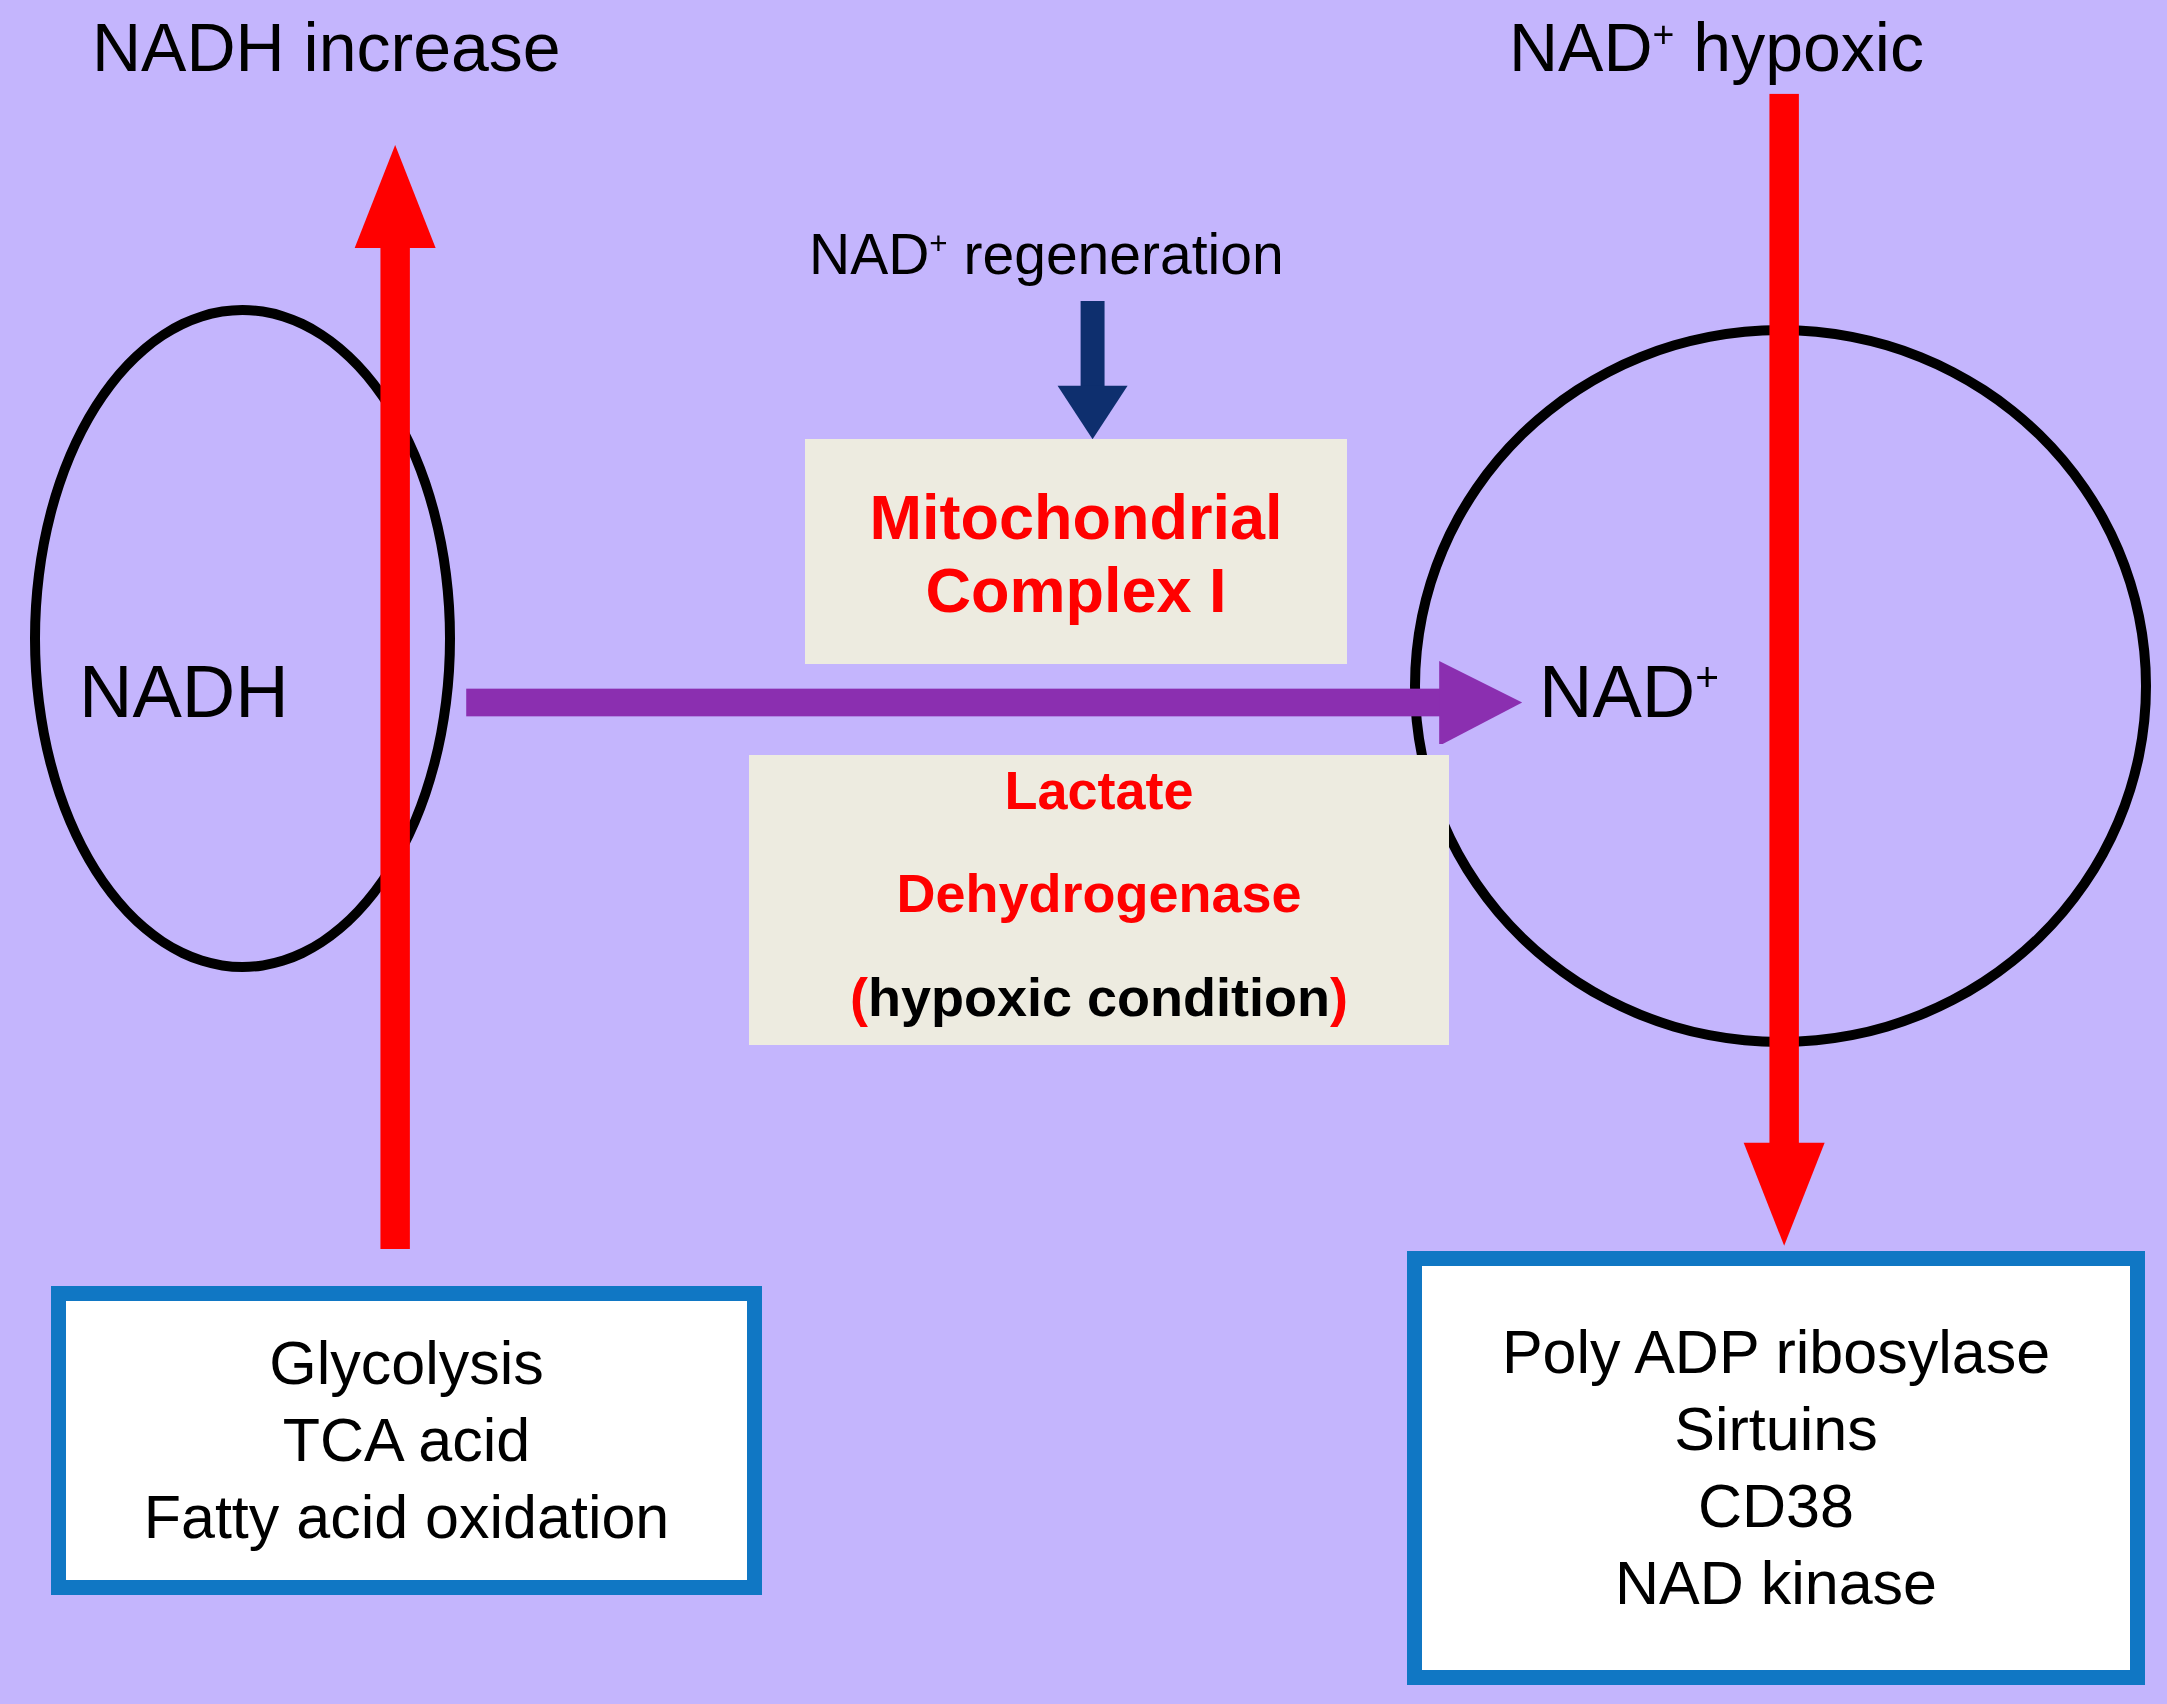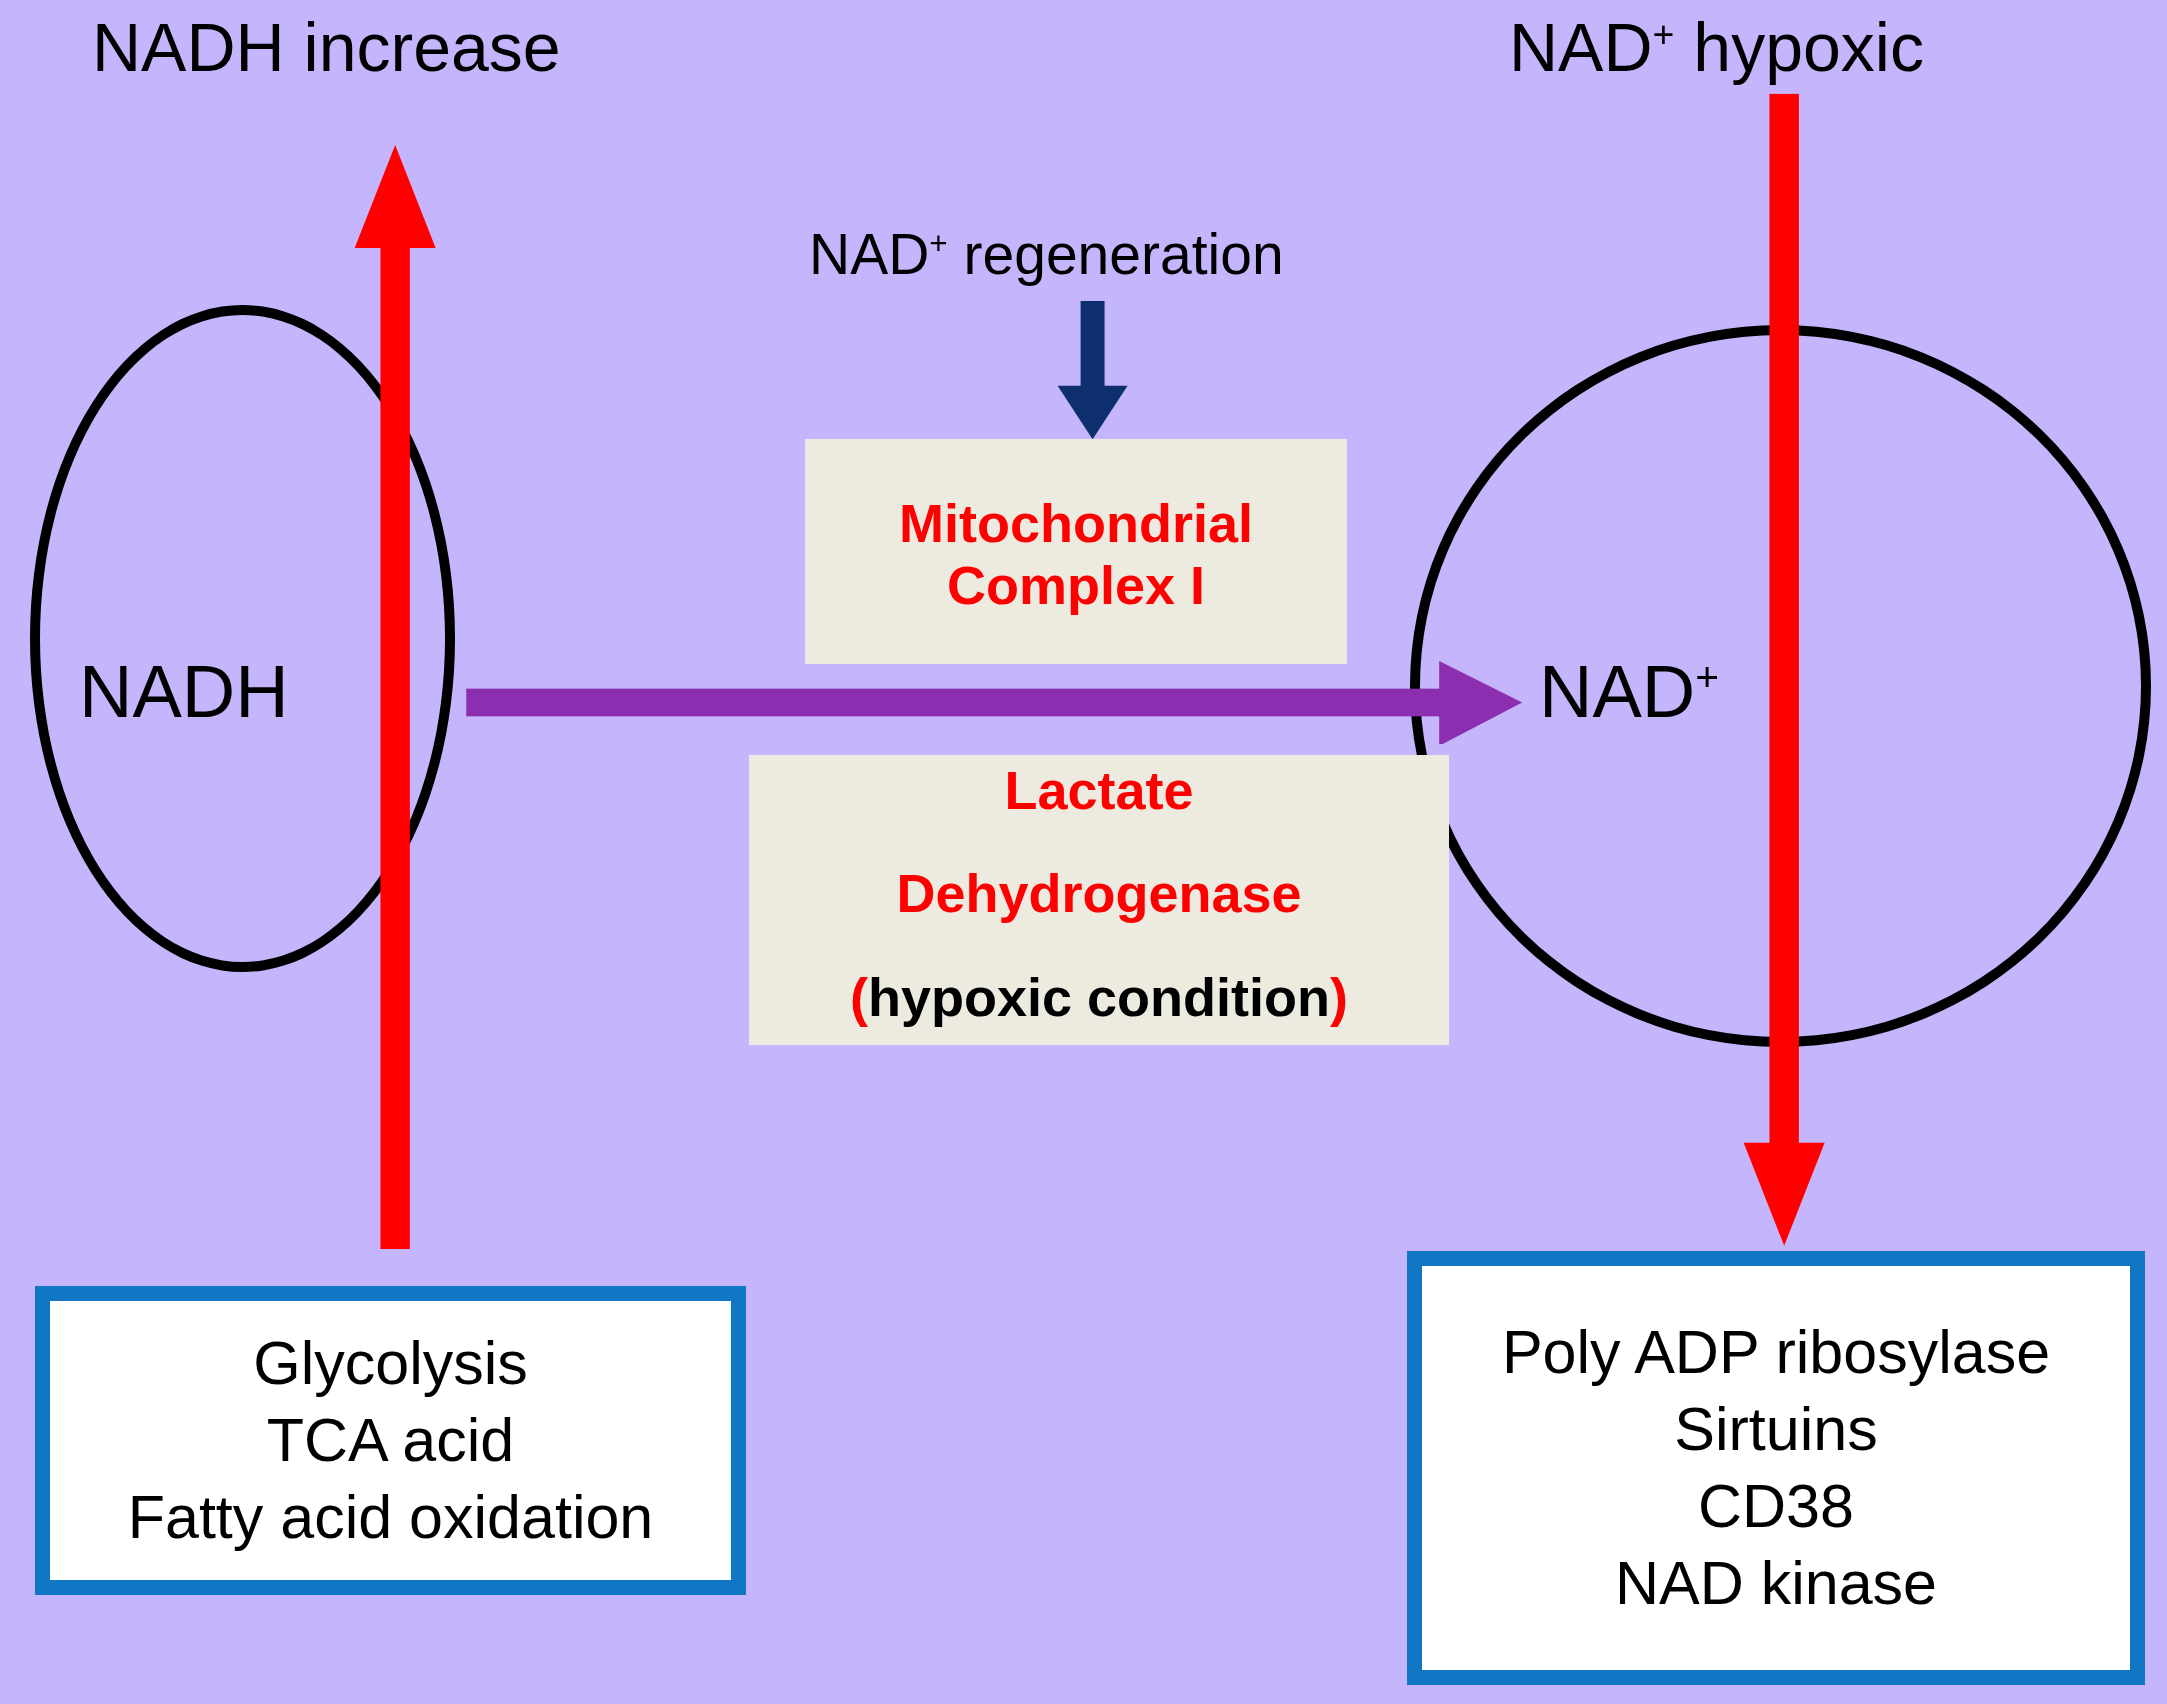--- a/index.html
+++ b/index.html
@@ -95,21 +95,21 @@
     flex-direction: column;
     align-items: center;
     justify-content: center;
     text-align: center;
     font-weight: bold;
     line-height: 1.16;
   }
   #enzyme-complex1 {
     left: 805px;  top: 439px;
     width: 542px; height: 225px;
-    font-size: 54px;
+    font-size: 63px;
     color: #ff0000;
     padding-top: 5.5px;
   }
   #enzyme-ldh {
     left: 749px;  top: 755px;
     width: 700px; height: 290px;
     font-size: 54px;
     color: #ff0000;
     padding-bottom: 13px;
     gap: 41px;
@@ -125,21 +125,21 @@
     box-sizing: border-box;
     display: flex;
     flex-direction: column;
     align-items: center;
     justify-content: center;
     text-align: center;
     color: #000000;
     line-height: 1.26;
   }
   #box-nadh-sources {
-    left: 35px;   top: 1286px;
+    left: 51px;   top: 1286px;
     width: 711px; height: 309px;
     font-size: 61px;
   }
   #box-nad-consumers {
     left: 1407px; top: 1251px;
     width: 738px; height: 434px;
     font-size: 61px;
   }
   .box-line { display: block; white-space: nowrap; }
 </style>

